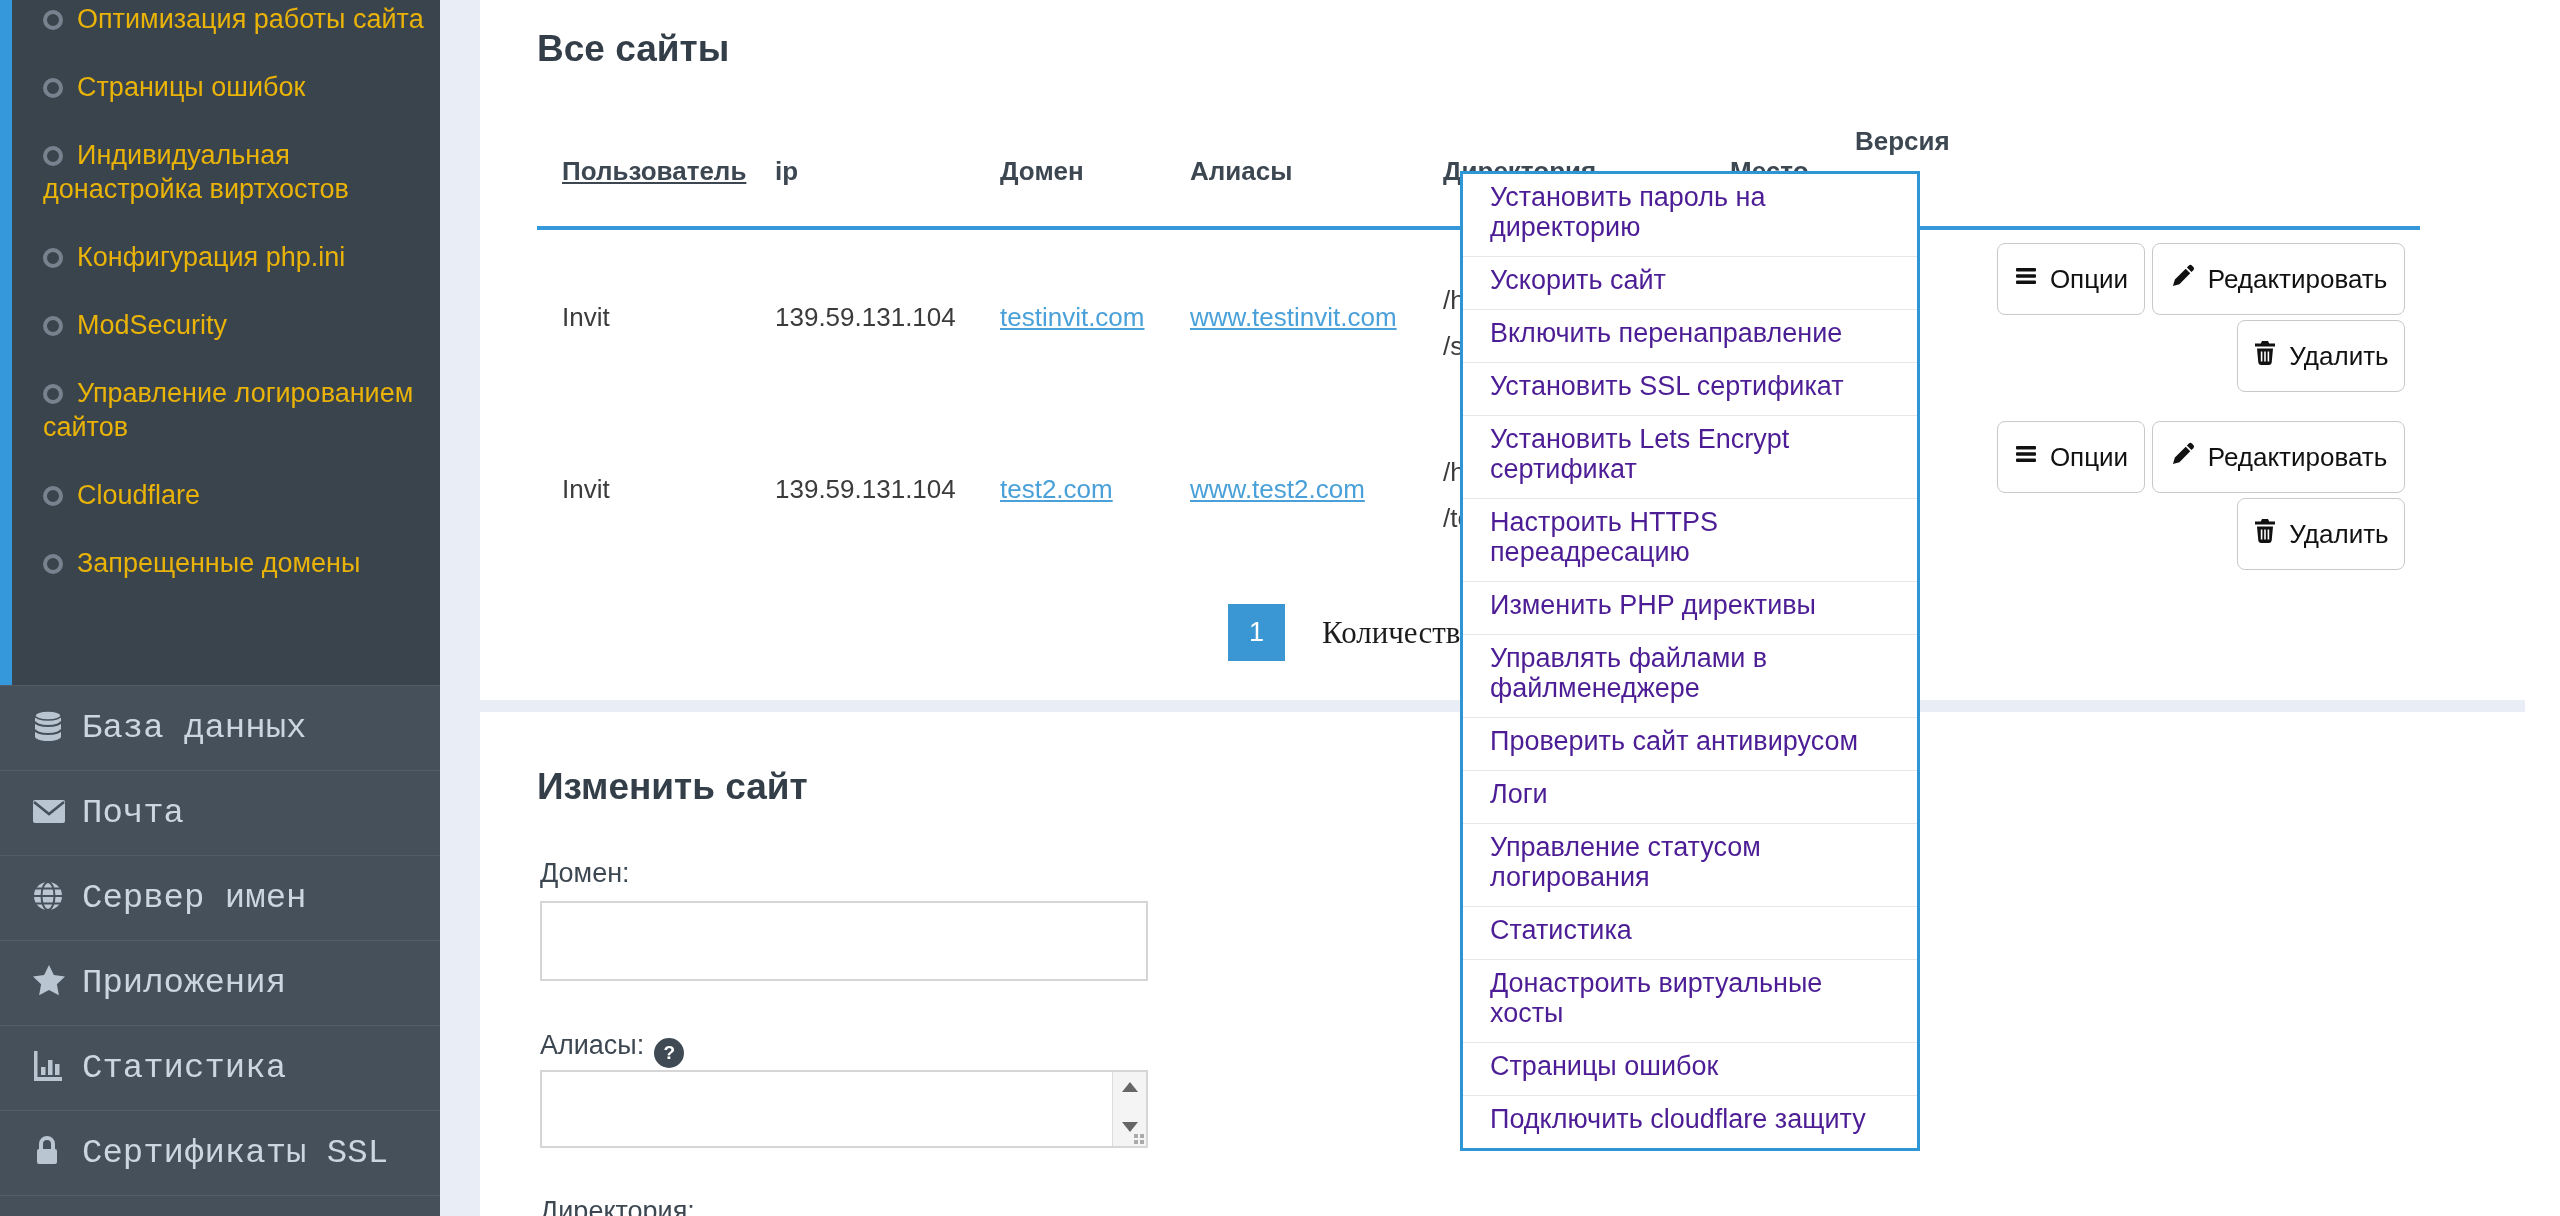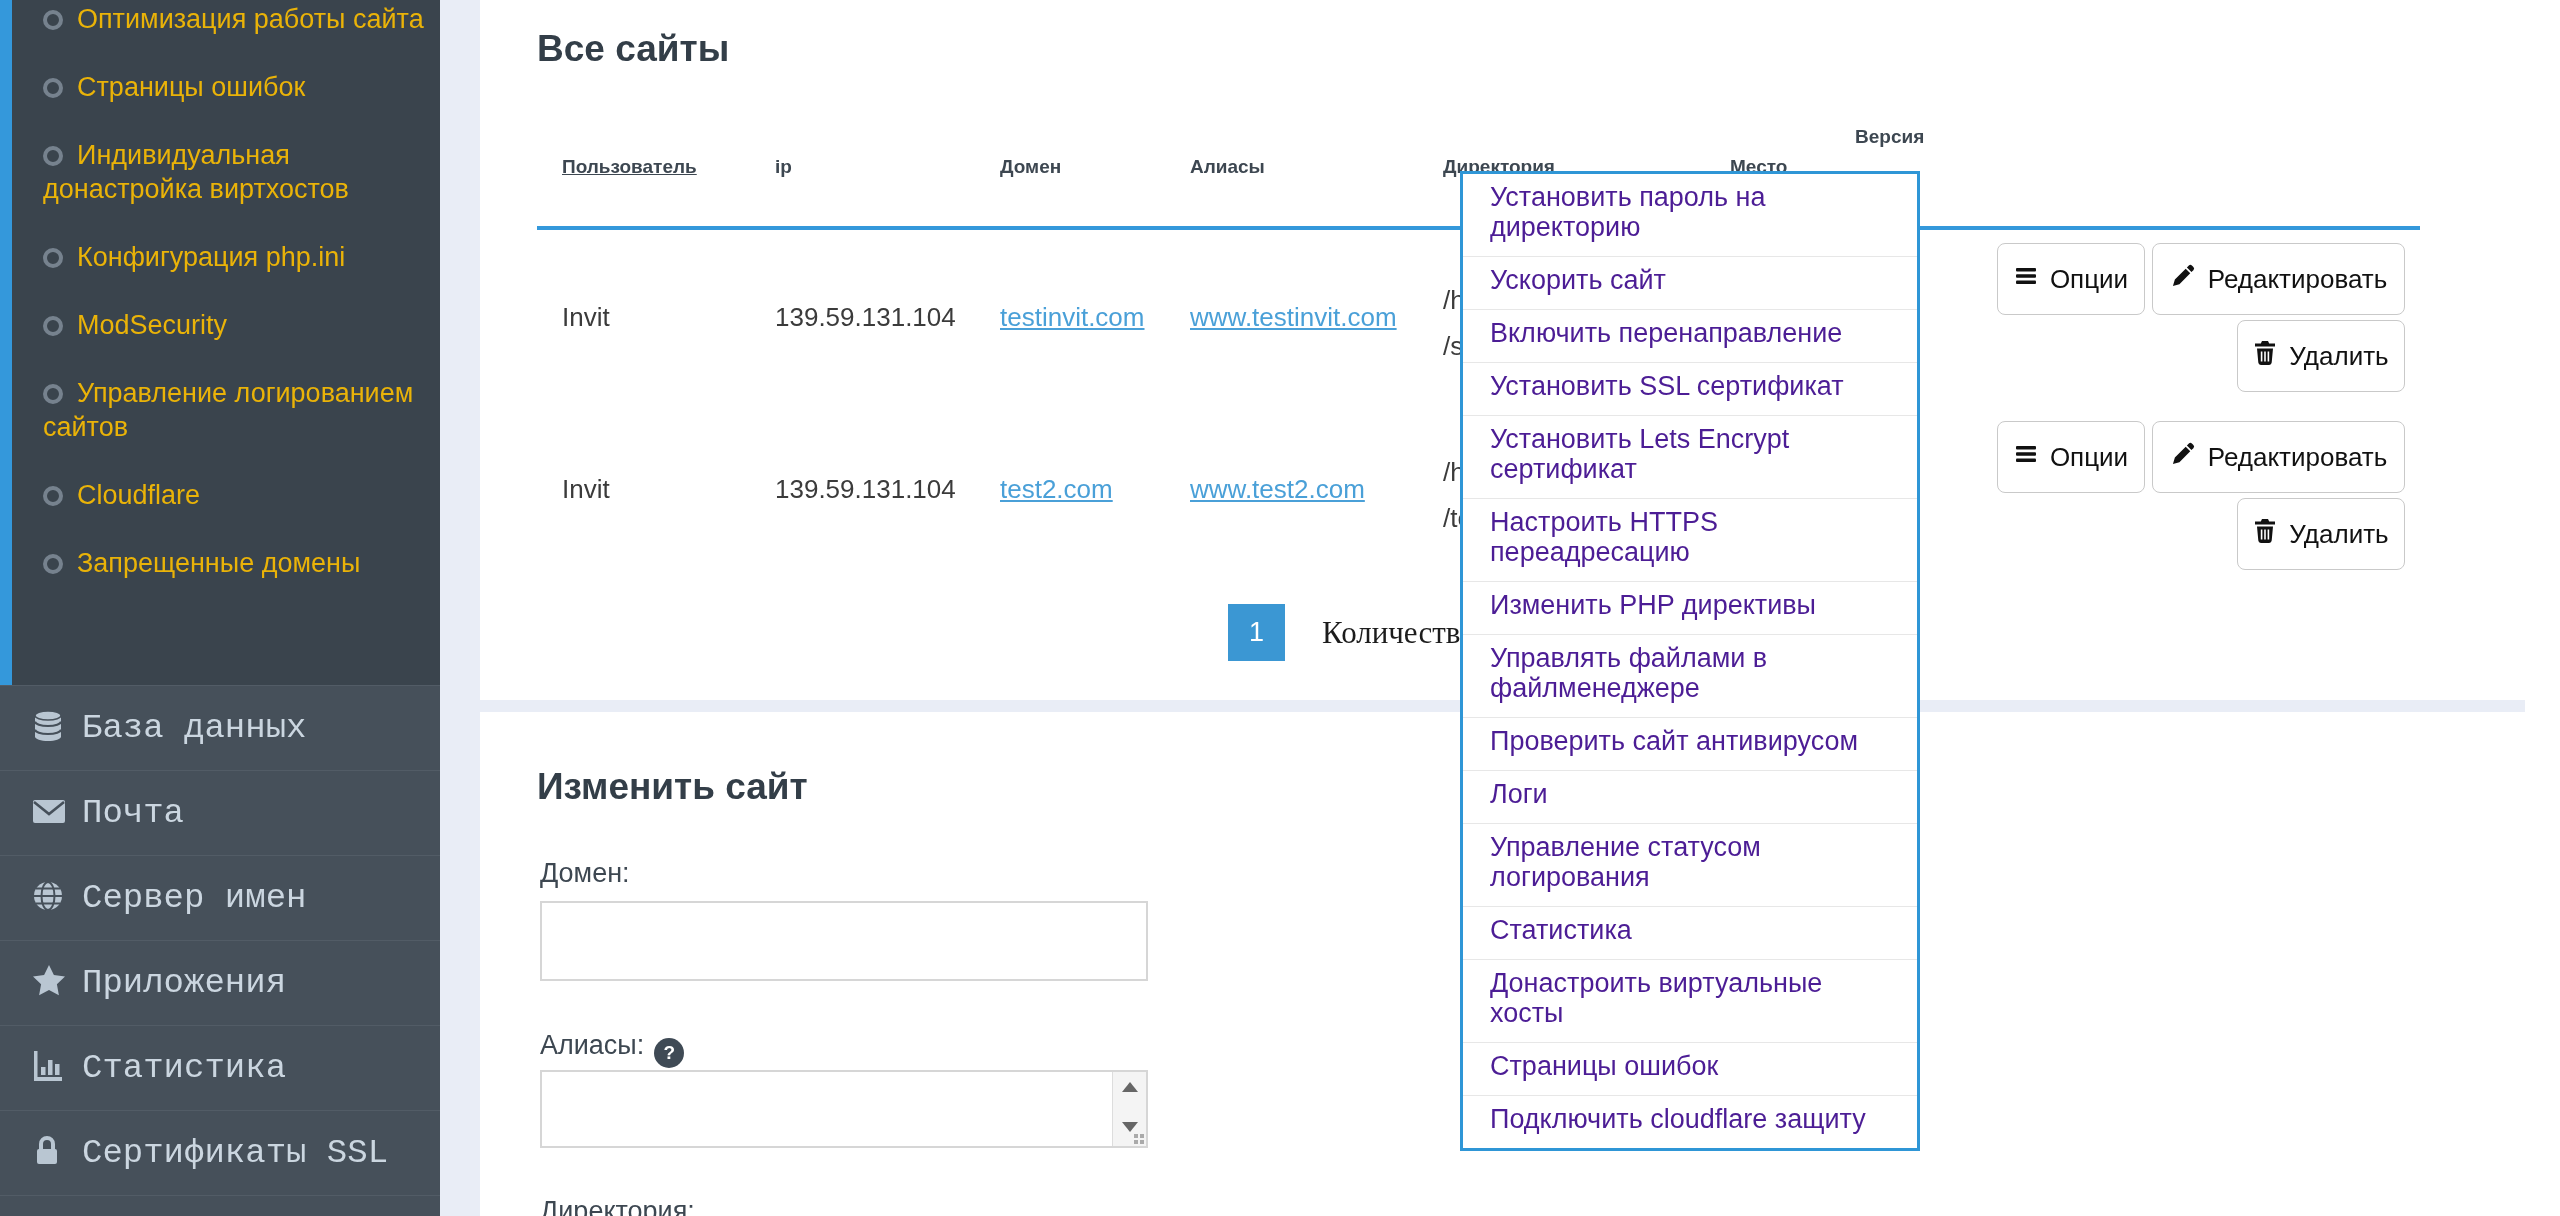--- a/index.html
+++ b/index.html
@@ -25,21 +25,21 @@
                         color:#cbd6e0; font-size:34px; white-space:nowrap;font-family:Liberation Mono, monospace; }
   .section-row.partial { height:21px; }
 
   
   .card { position:absolute; left:480px; width:2322px; background:#ffffff; }
   .card-sites { top:0; height:700px; }
   .card-add { top:712px; height:504px; }
   .card-title { position:absolute; left:57px; font-size:37px; font-weight:700; color:#333e48; white-space:nowrap; }
 
   
-  .th { position:absolute; top:156px; font-size:19px; font-weight:700; color:#3d4751; white-space:nowrap; }
+  .th { position:absolute; top:156px; font-size:26px; font-weight:700; color:#3d4751; white-space:nowrap; }
   .th.raised { top:126px; }
   .th.right { text-align:right; }
   .head-underline { position:absolute; left:57px; top:226px; width:1883px; height:4px; background:#3498db; }
 
   .cell { position:absolute; font-size:26px; color:#3b3b3b; white-space:nowrap; line-height:34px; }
   .cell a { color:#4aa0d8; text-decoration:underline; cursor:pointer; }
   .dir-cell { line-height:46px; }
 
   .btn { position:absolute; height:72px; background:#fff; border:1px solid #c9c9c9; border-radius:8px;
          font-size:26px; color:#111; display:flex; align-items:center; justify-content:center;

